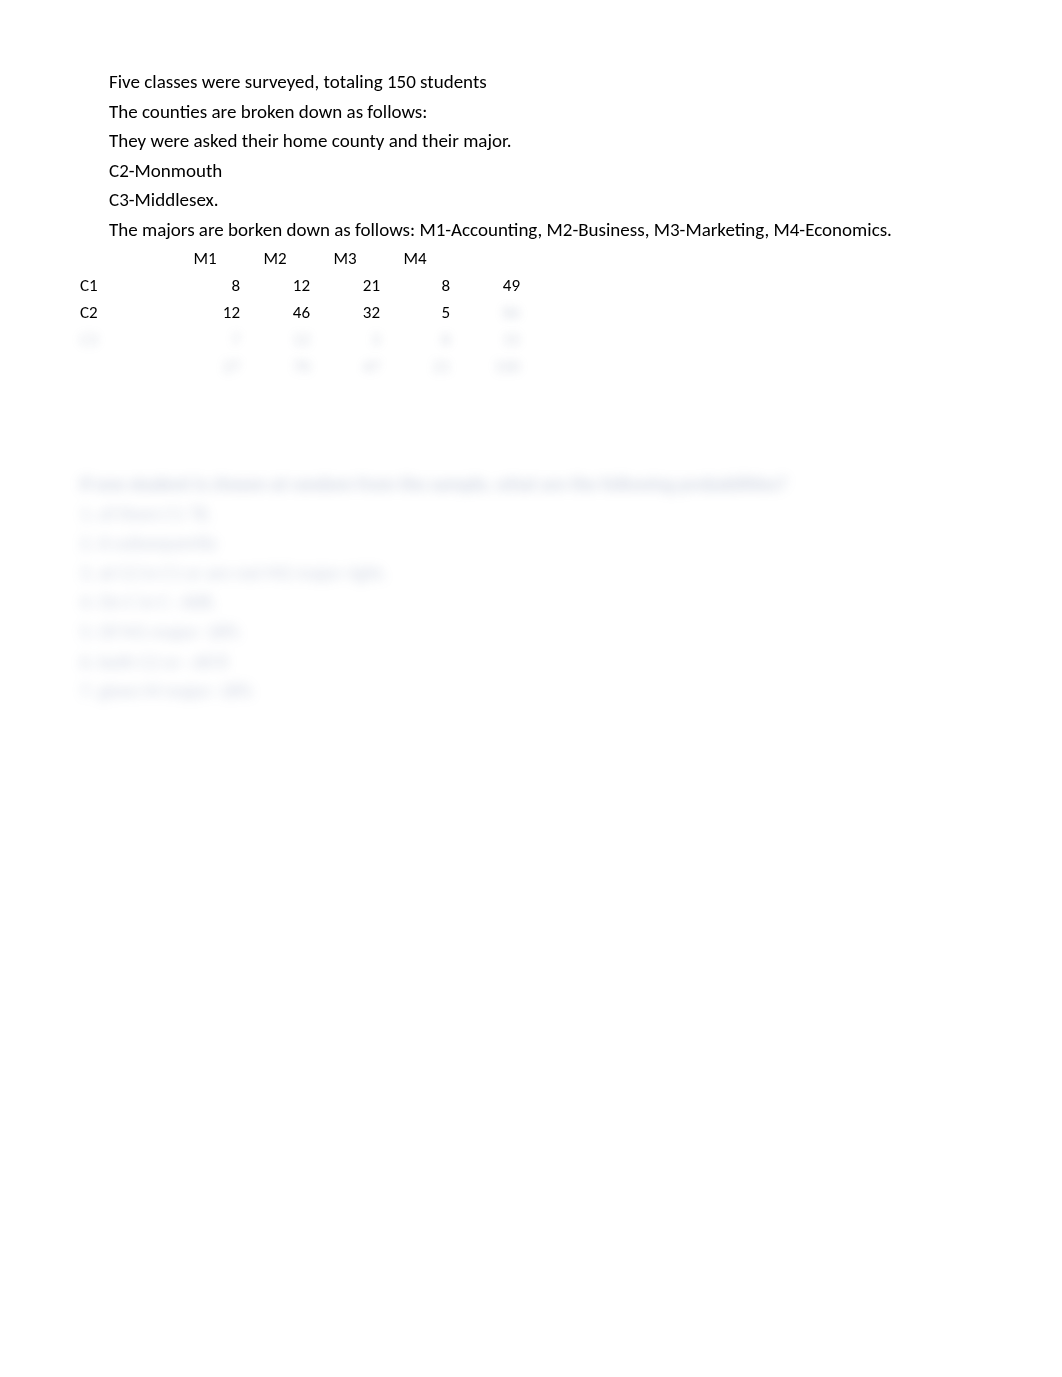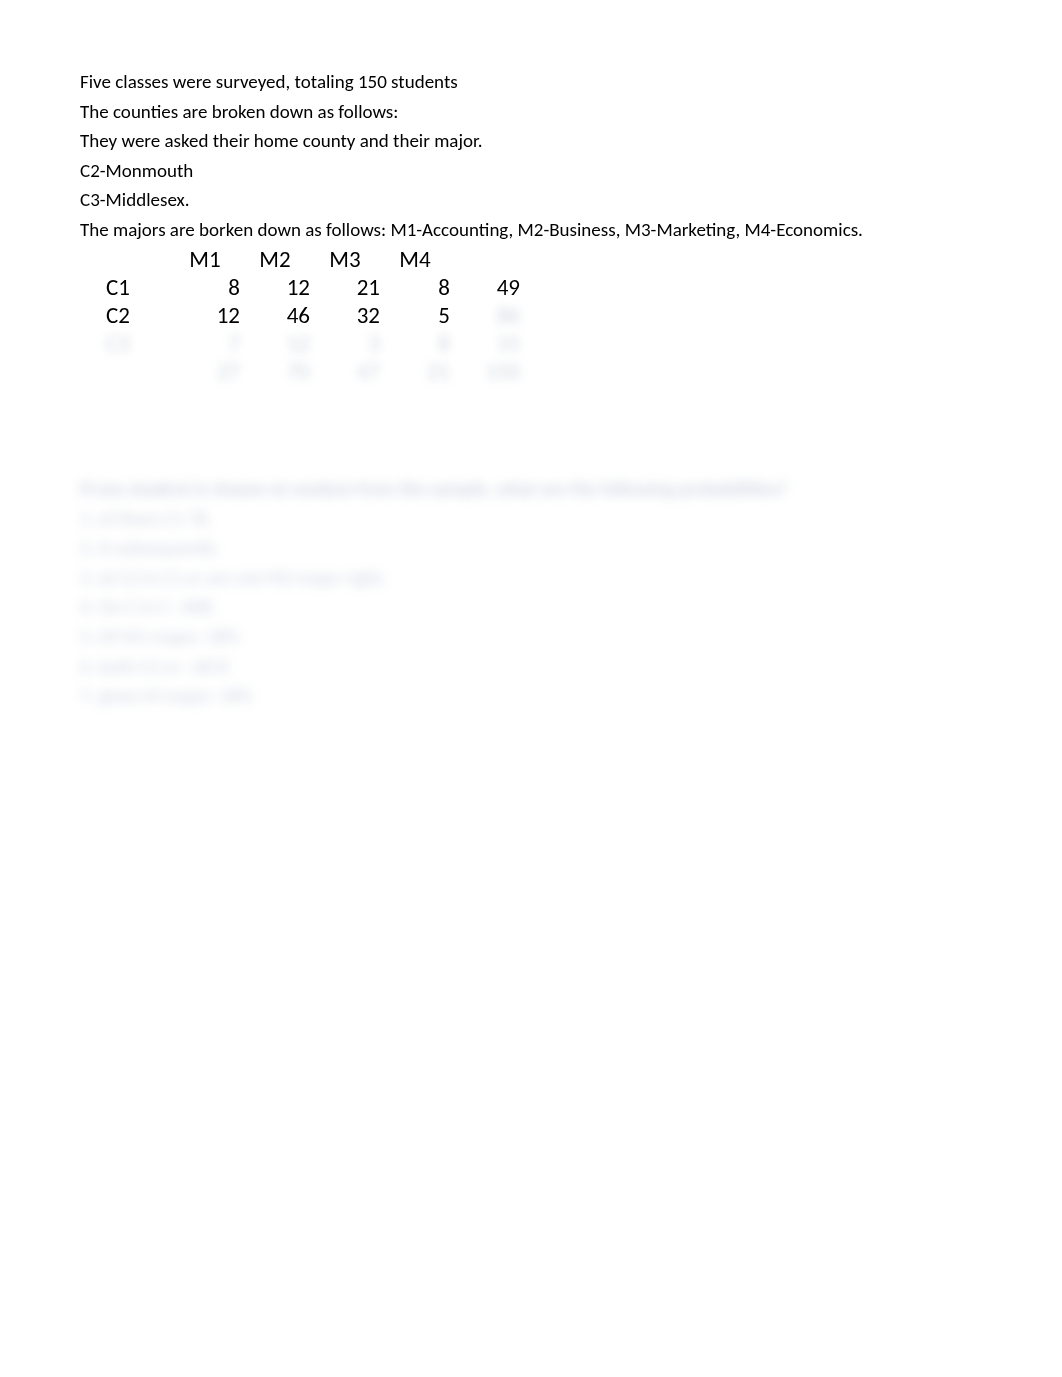--- a/index.html
+++ b/index.html
@@ -13,36 +13,37 @@
       background: #fff;
       font-family: "Calibri", "Segoe UI", Arial, sans-serif;
       font-size: 19px;
       color: #000;
       padding: 68px 80px;
       position: relative;
     }
     .intro p {
       line-height: 1.45;
       margin-bottom: 2px;
+      margin-left: 29px;
     }
     .table-block {
-      font-size: 23px;
+      font-size: 17px;
     }
     .table-block table {
       border-collapse: collapse;
     }
     .table-block td {
       padding: 0;
       height: 27px;
       vertical-align: middle;
       text-align: right;
       min-width: 70px;
     }
     .table-block td.rowlabel {
-      text-align: right;
+      text-align: left;
       min-width: 50px;
     }
     .table-block td.headcol {
       text-align: center;
     }
     .table-block td.gap {
       min-width: 40px;
     }
     .blurred-row td {
       filter: blur(5px);

